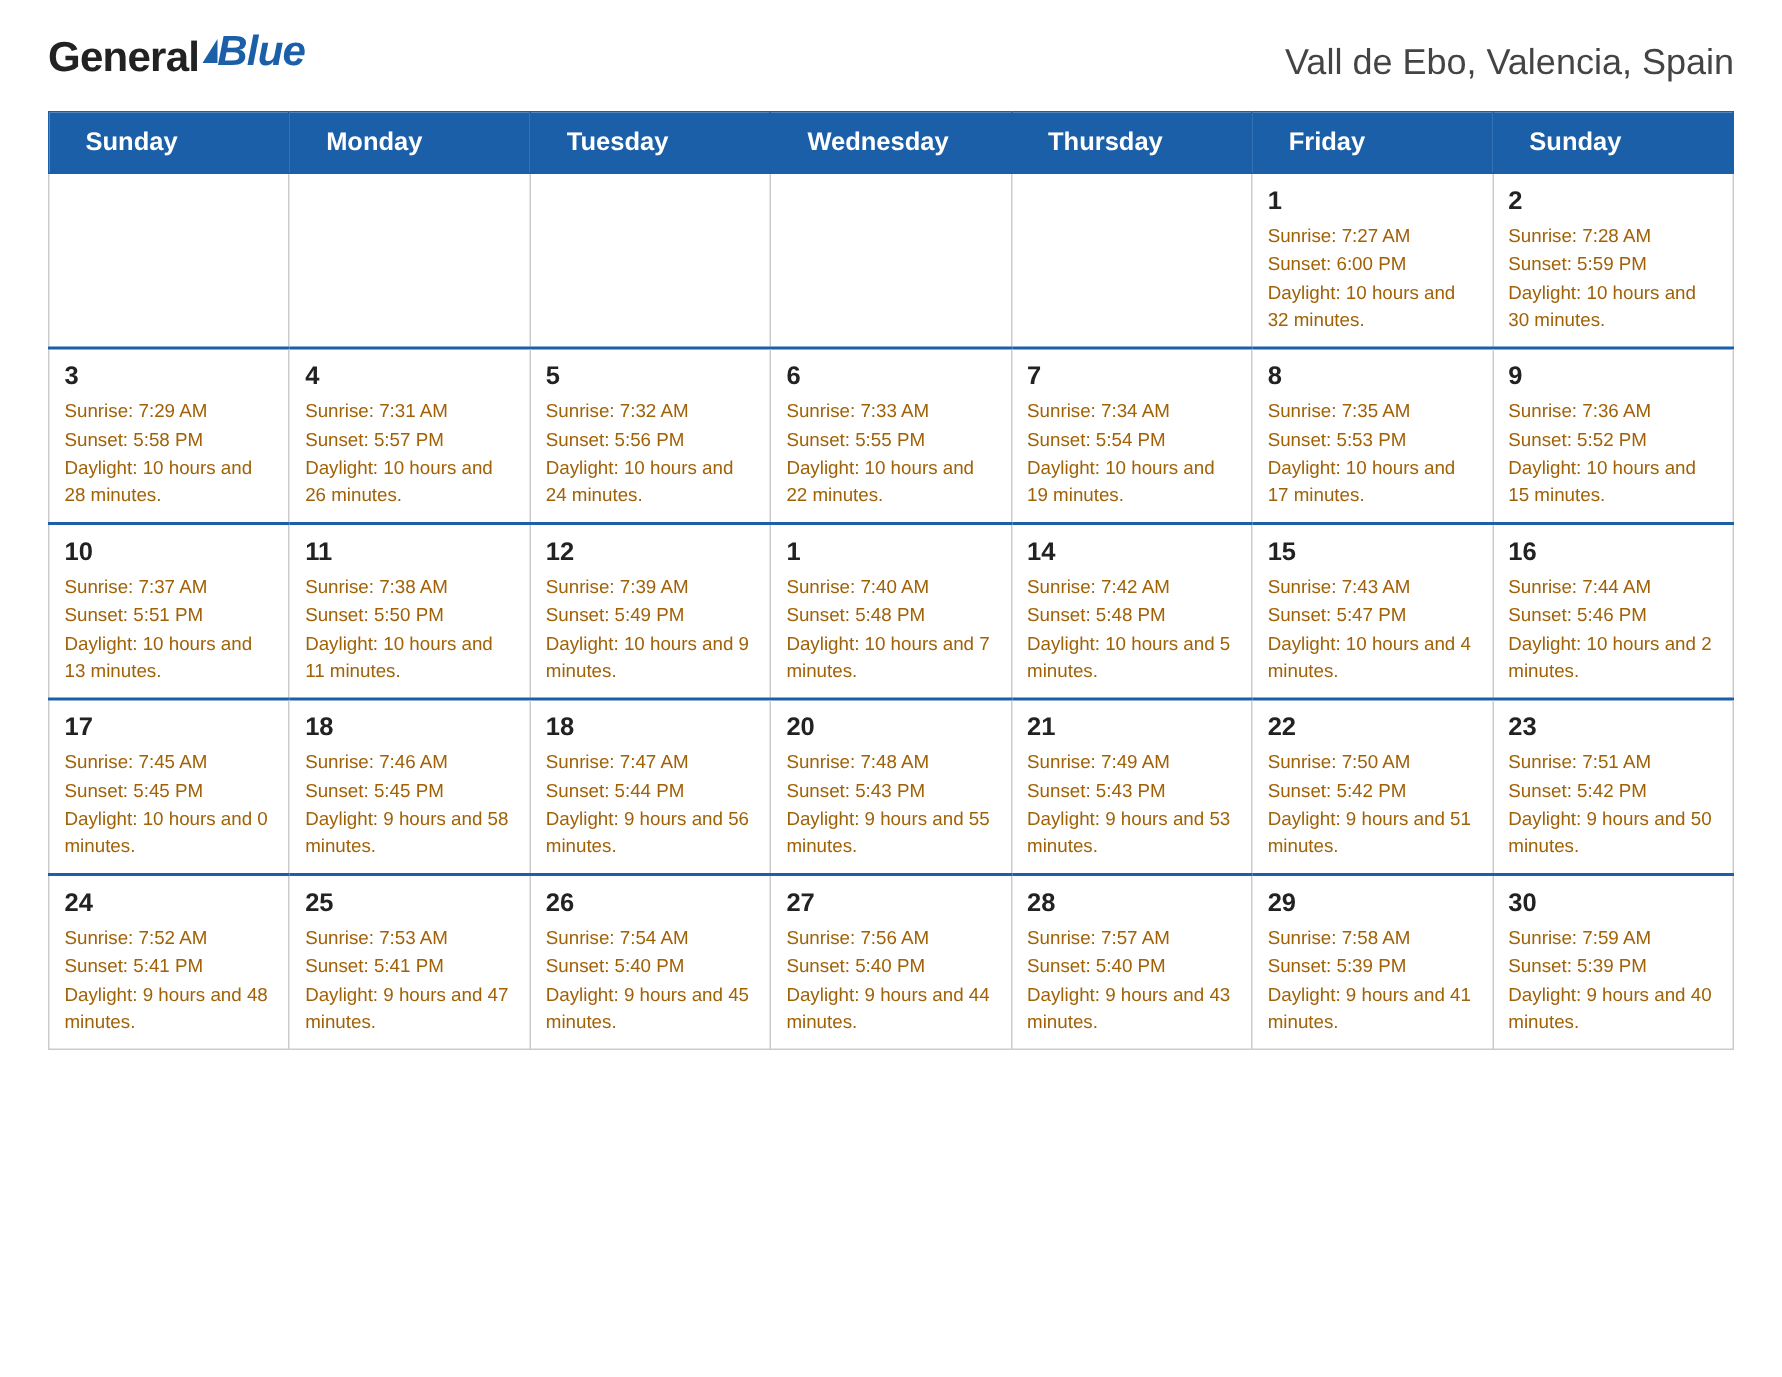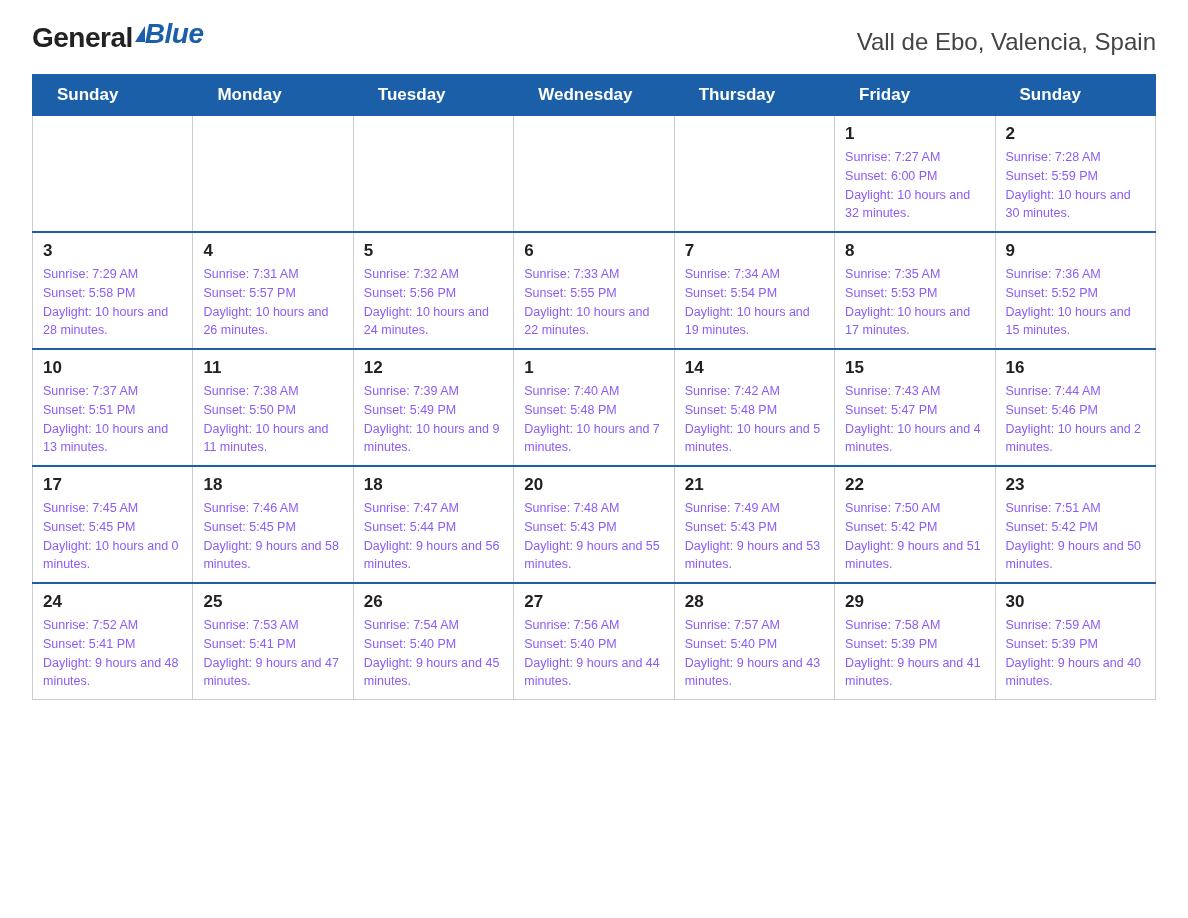--- a/index.html
+++ b/index.html
@@ -83,21 +83,21 @@
       background: #fff;
     }
     .day-num {
       font-size: 17px;
       font-weight: bold;
       color: #222;
       margin-bottom: 4px;
     }
     .day-info {
       font-size: 12.5px;
-      color: #8b5cf6;
+      color: #a16207;
       line-height: 1.5;
     }
     .empty-cell {
       background: #f8f8f8;
     }
     .row-divider td {
       border-top: 2px solid #1a5fa8;
     }
   </style>
 </head>

